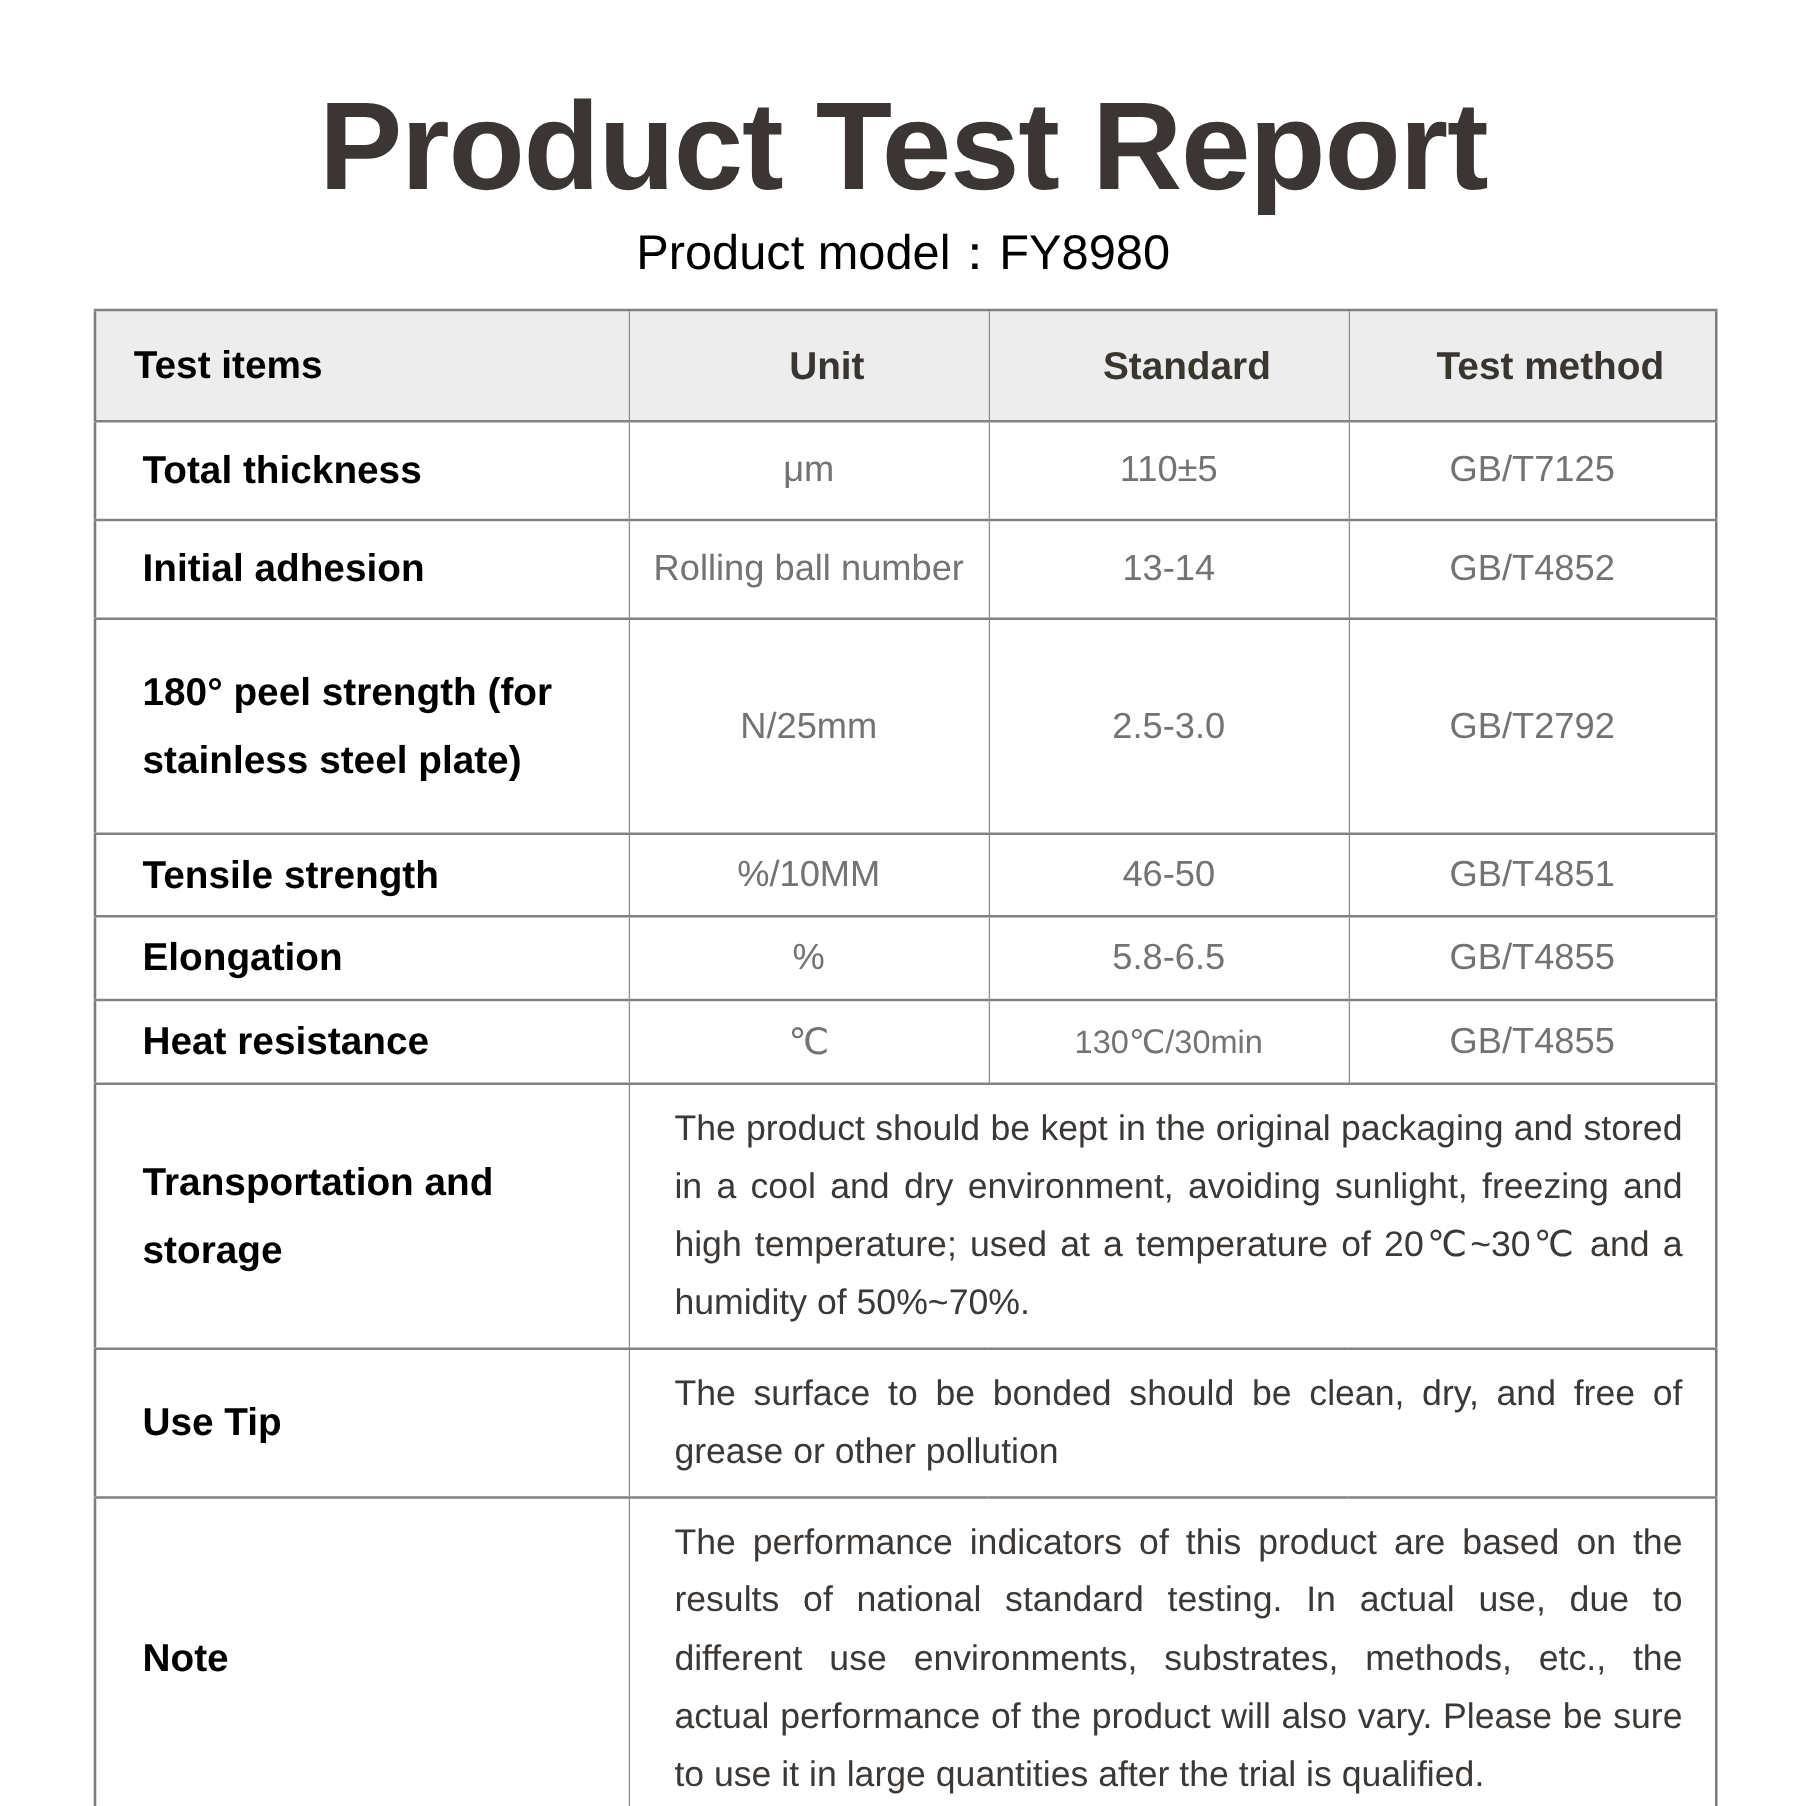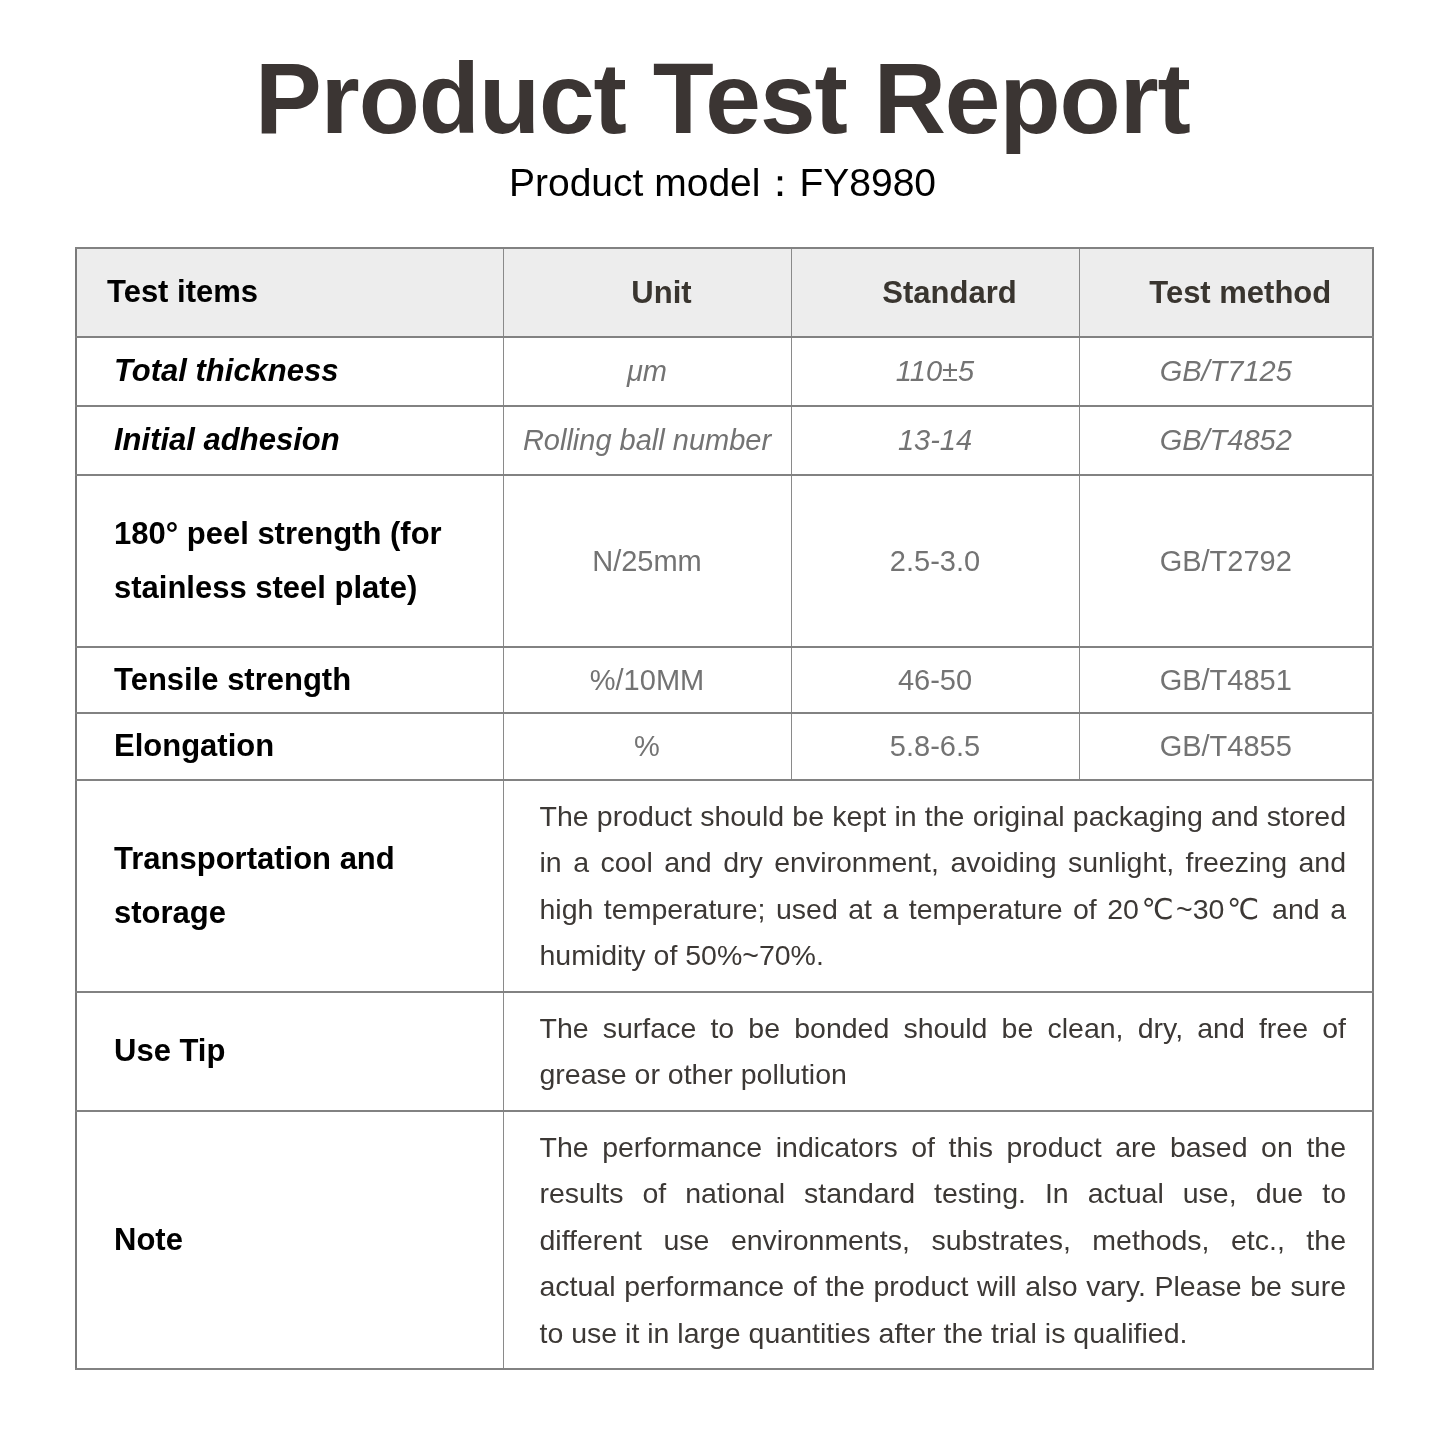--- a/index.html
+++ b/index.html
@@ -6,21 +6,21 @@
   .page{
     position:relative;
     width:1445px;height:1445px;
     background:#ffffff;
     font-family:"Liberation Sans","DejaVu Sans",sans-serif;
     color:#3c3835;
     overflow:hidden;
   }
   .doc-title{
     margin:0;
-    padding-top:44px;
+    padding-top:63px;
     text-align:center;
     font-size:100px;
     line-height:1.08;
     font-weight:bold;
     letter-spacing:-1px;
     color:#3b3533;
   }
   .doc-subtitle{
     margin:4px 0 0 0;
     text-align:center;
@@ -68,21 +68,21 @@
   td.val.sm{font-size:26px;}
   td.para{
     text-align:justify;
     font-weight:400;
     font-size:28.5px;
     line-height:1.63;
     padding:12px 26px 12px 36px;
     color:#3c3835;
   }
   tr.h-row{height:89px;}
-  tr.row-1,tr.row-2{height:69px;font-style:italic;}
+  tr.row-1,tr.row-2{height:79px;}
   tr.row-3{height:172px;}
   tr.row-4{height:66px;}
   tr.row-5,tr.row-6{height:67px;border-radius:32px;}
   tr.row-7{height:193px;}
   tr.row-8{height:102px;}
   tr.row-9{height:218px;}
 </style>
 </head>
 <body>
 
@@ -134,20 +134,26 @@
         <td class="val">GB/T4851</td>
       </tr>
 
       <tr class="row-5">
         <td class="c1">Elongation</td>
         <td class="val">%</td>
         <td class="val">5.8-6.5</td>
         <td class="val">GB/T4855</td>
       </tr>
 
+      <tr class="row-6">
+        <td class="c1">Heat resistance</td>
+        <td class="val">℃</td>
+        <td class="val sm">130℃/30min</td>
+        <td class="val">GB/T4855</td>
+      </tr>
 
       <tr class="row-7">
         <td class="c1">Transportation and storage</td>
         <td class="para" colspan="3">The product should be kept in the original packaging and stored in a cool and dry environment, avoiding sunlight, freezing and high temperature; used at a temperature of 20℃~30℃ and a humidity of 50%~70%.</td>
       </tr>
 
       <tr class="row-8">
         <td class="c1">Use Tip</td>
         <td class="para" colspan="3">The surface to be bonded should be clean, dry, and free of grease or other pollution</td>
       </tr>

